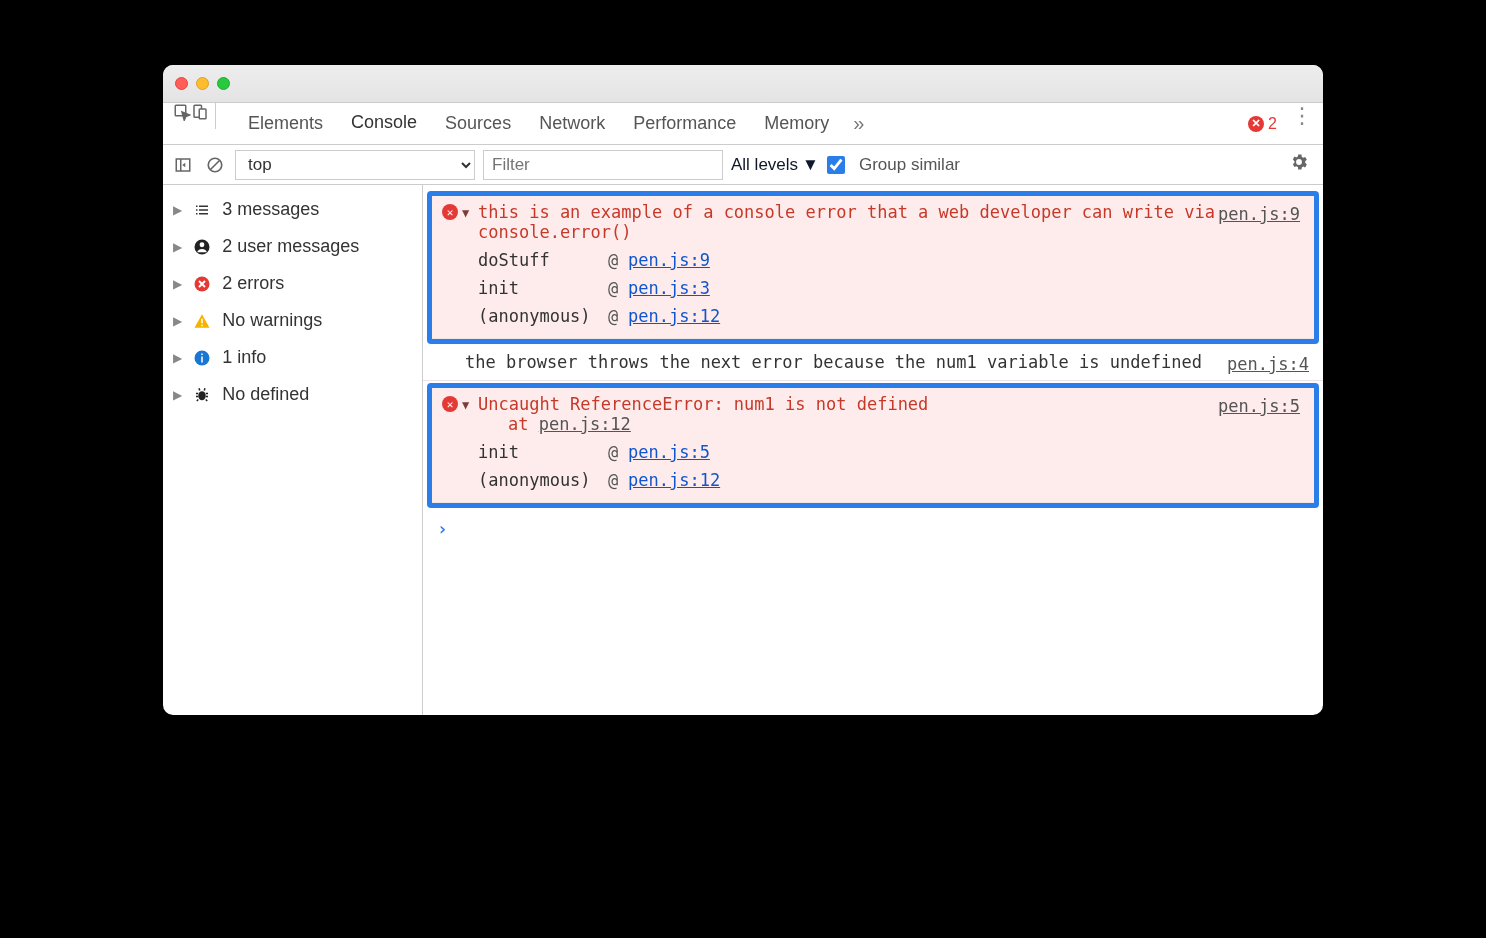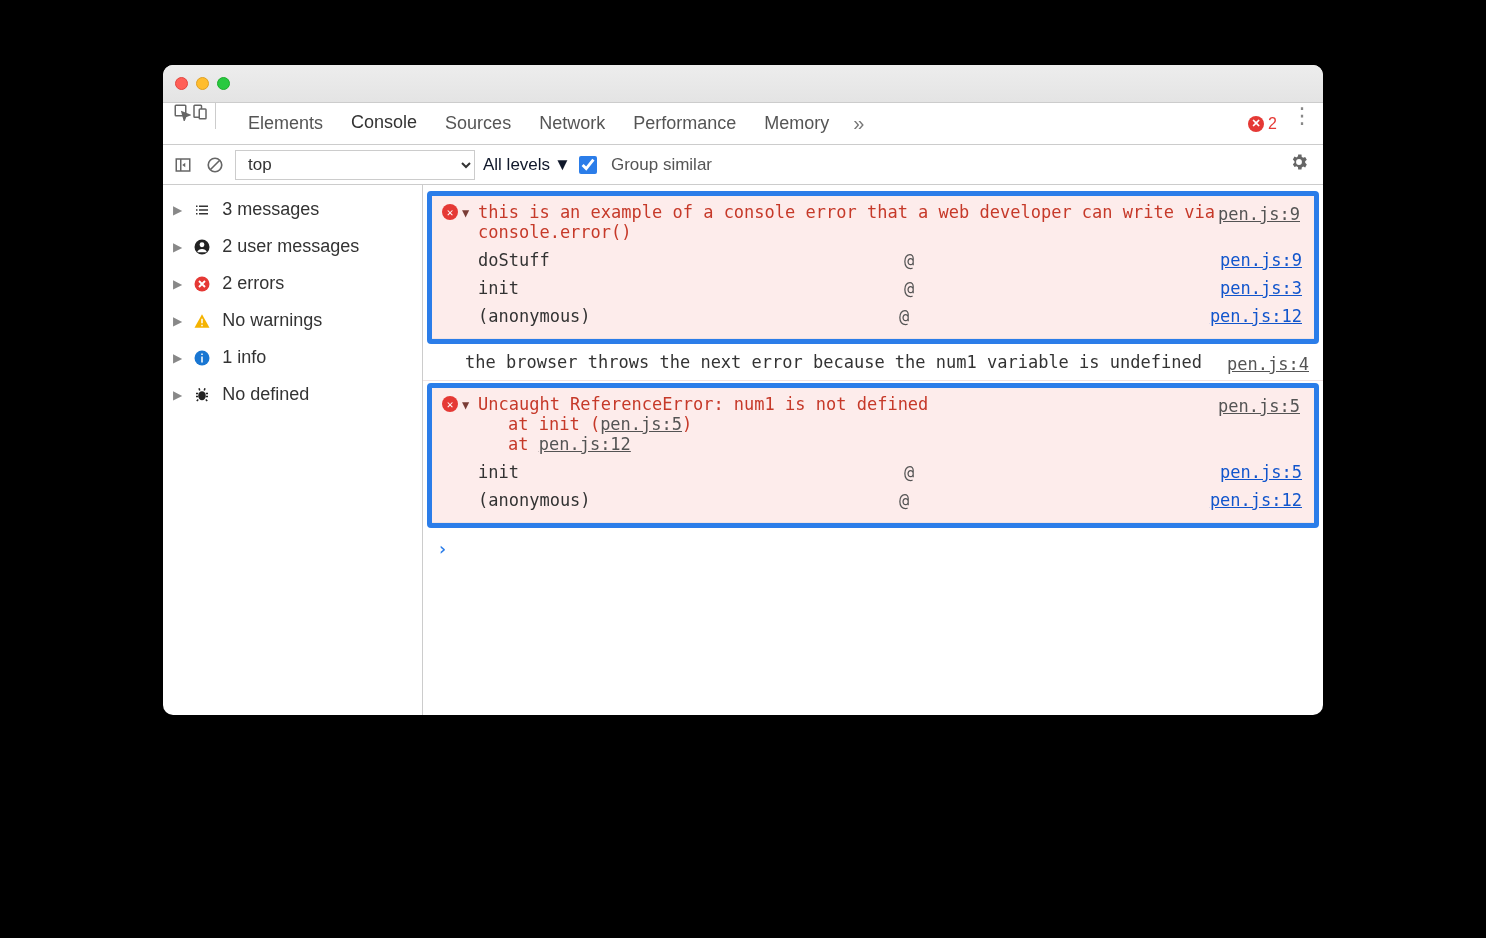--- a/index.html
+++ b/index.html
@@ -140,21 +140,21 @@
 }
 .msg .text { padding-left: 10px; }
 .msg .srclink {
   position: absolute;
   right: 14px;
   top: 8px;
   color: #545454;
   text-decoration: underline;
 }
 .stack { margin-top: 4px; padding-left: 10px; }
-.stack .srow { display: flex; gap: 8px; padding: 4px 0; justify-content: space-between; }
+.stack .srow { display: flex; gap: 0; padding: 4px 0; }
 .stack .fn { width: 130px; color: #333; }
 .msg.error .stack .fn { color: #333; }
 .stack .at { width: 20px; color: #555; }
 .stack .fl { color: #1155cc; text-decoration: underline; }
 .msg .inline-stack { padding-left: 40px; color: #c63929; }
 .msg .inline-stack .fl { color: #545454; text-decoration: underline; }
 .highlight {
   border: 5px solid #2b7de9;
   border-radius: 4px;
   margin: 2px 4px;
@@ -220,20 +220,21 @@
     </span>
     <span class="btn-icon">
       <svg class="icon-svg" viewBox="0 0 24 24" fill="none" stroke="#666" stroke-width="2.2">
           <circle cx="12" cy="12" r="9"></circle>
           <line x1="6" y1="18" x2="18" y2="6"></line>
         </svg>
     </span>
     <select class="context">
       <option>top</option>
     </select>
+    <input class="filter" type="text" placeholder="Filter" style="">
     <span class="levels">
       <span>All levels</span>
       <span>▼</span>
     </span>
     <label class="chk">
       <input type="checkbox" checked="" style="">
       <span>Group similar</span>
     </label>
     <span class="gear">
       <svg width="20" height="20" viewBox="0 0 24 24" fill="#666">
@@ -343,23 +344,20 @@
       </div>
 
       <div class="highlight">
         <div class="msg error">
           <span class="errico">✕</span>
           <span class="disc">▼</span>
           <span class="srclink">pen.js:5</span>
           <div class="text">Uncaught ReferenceError: num1 is not defined</div>
           <div class="inline-stack">
             <div>
-              <span>at init (</span><span class="fl">pen.js:5</span><span>)</span>
-            </div>
-            <div>
               <span>at </span><span class="fl">pen.js:12</span><span></span>
             </div>
           </div>
           <div class="stack">
             <div class="srow">
               <span class="fn">init</span>
               <span class="at">@</span>
               <span class="fl">pen.js:5</span>
             </div>
             <div class="srow">

